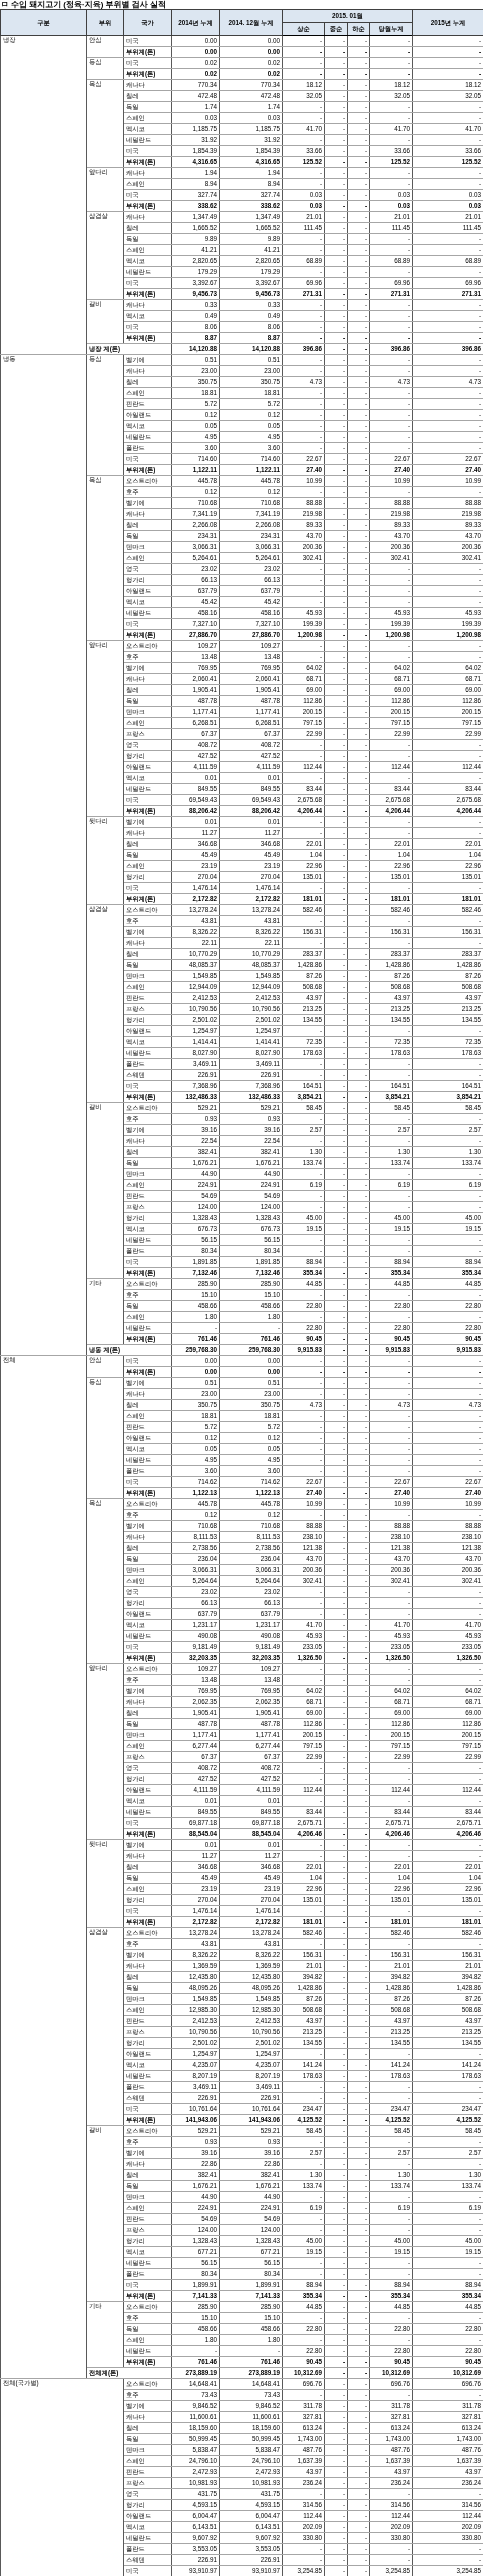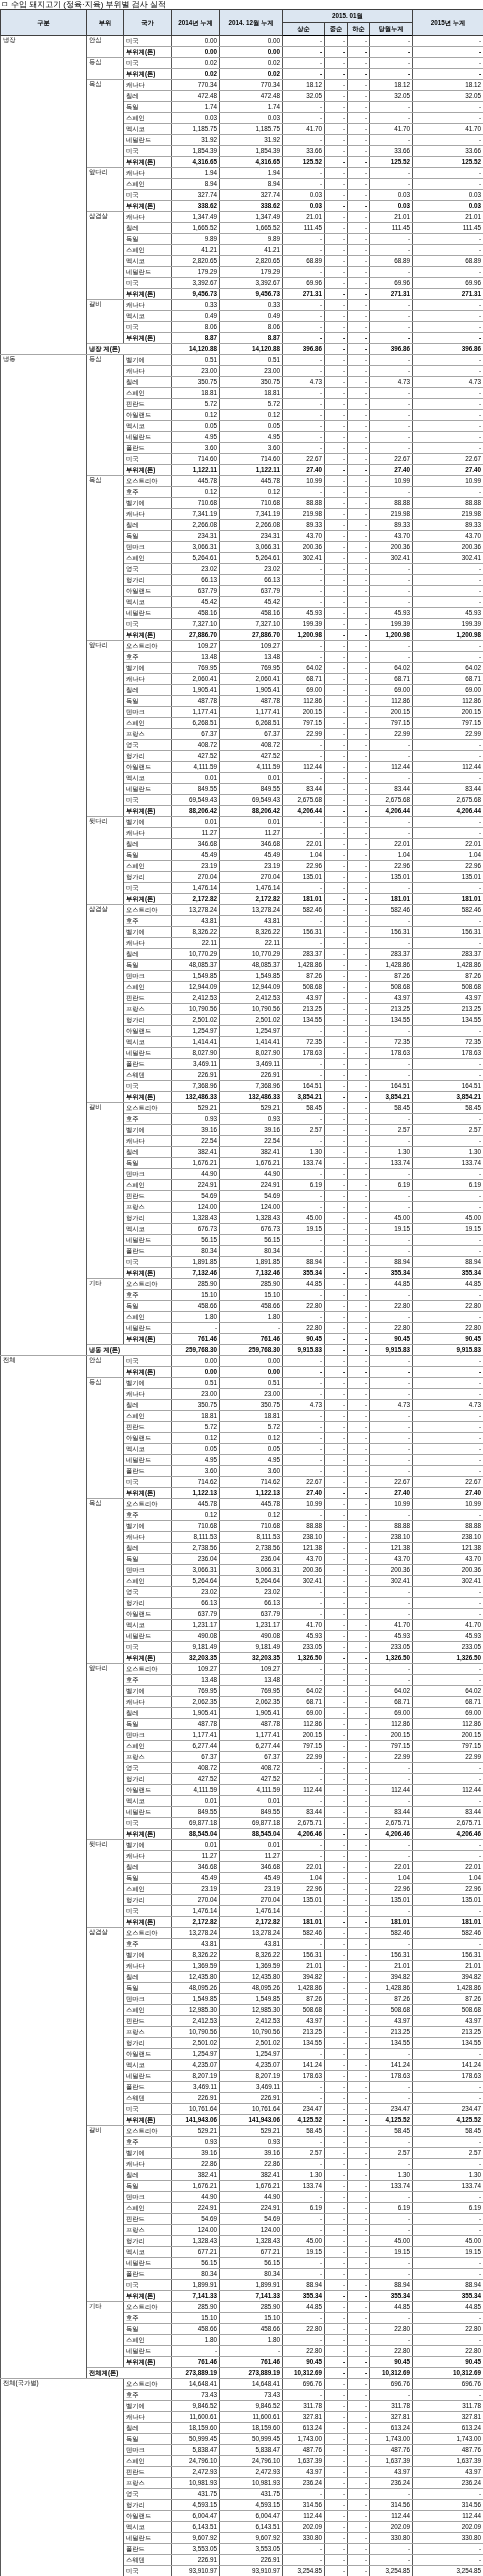--- a/index.html
+++ b/index.html
@@ -1,17 +1,17 @@
 <!DOCTYPE html>
 <html style="font-size:10.6px"><head>
 <meta charset="utf-8">
 <style>
   html,body{margin:0;padding:0;background:#fff;width:484px;}
   body{font-family:"Liberation Sans","DejaVu Sans",sans-serif;color:#000;}
-  .title{font-weight:normal;font-size:8px;line-height:9.3px;padding:0 0.7px;white-space:nowrap;}
+  .title{font-weight:bold;font-size:8px;line-height:9.3px;padding:0 0.7px;white-space:nowrap;}
   table{border-collapse:collapse;table-layout:fixed;width:484px;border:1.3px solid #000;}
   th,td{font-size:6.3px;padding:0 2px;height:10px;line-height:8.6px;overflow:hidden;white-space:nowrap;
        border-top:0.7px solid #a6a6a6;border-bottom:0.7px solid #a6a6a6;
        border-left:0.7px solid #595959;border-right:0.7px solid #595959;}
   thead th{background:#dce6f1;font-weight:bold;text-align:center;border:0.7px solid #404040;height:12px;}
   thead tr:last-child th{border-bottom:1.3px solid #000;}
   td.num{text-align:right;font-family:"Liberation Sans","DejaVu Sans",sans-serif;}
   td.gubun,td.buwi{vertical-align:top;text-align:left;background:#fff;}
   td.country{text-align:left;}
   tr.subtotal td{font-weight:bold;}

